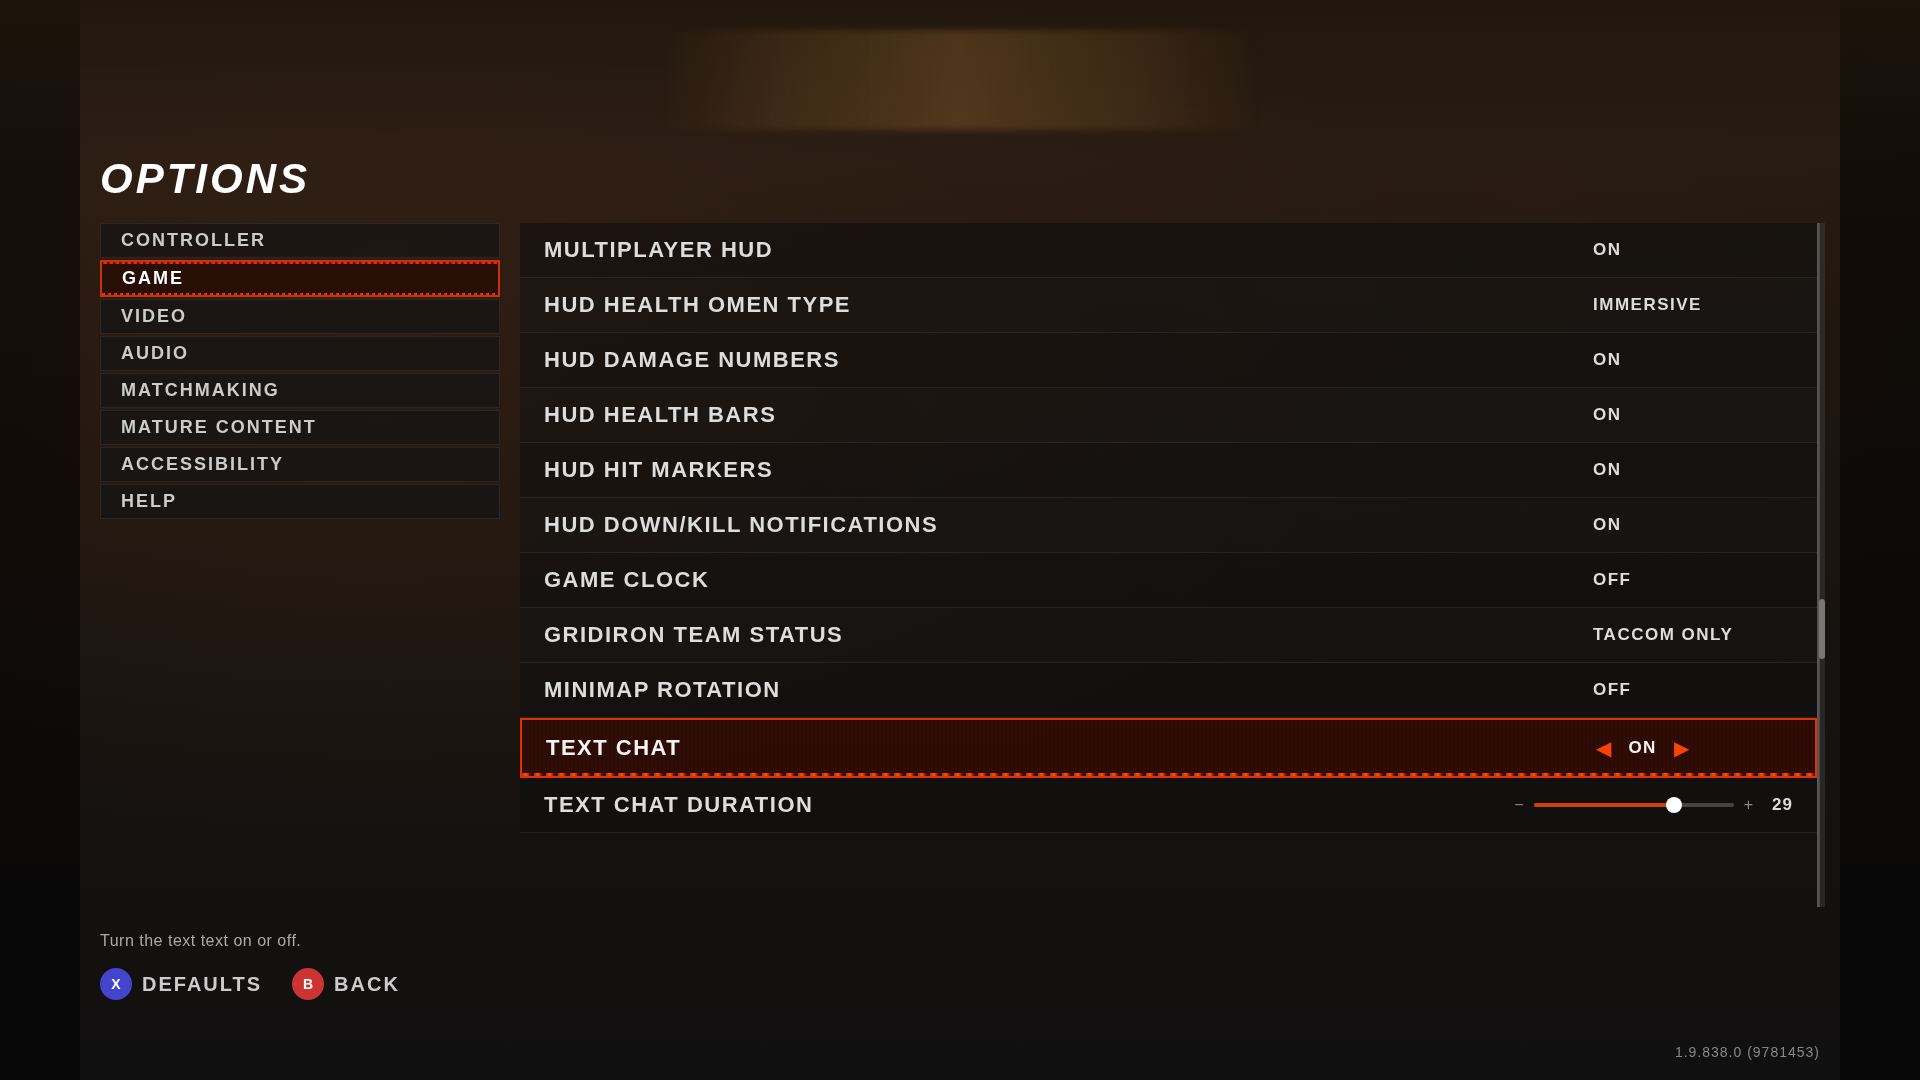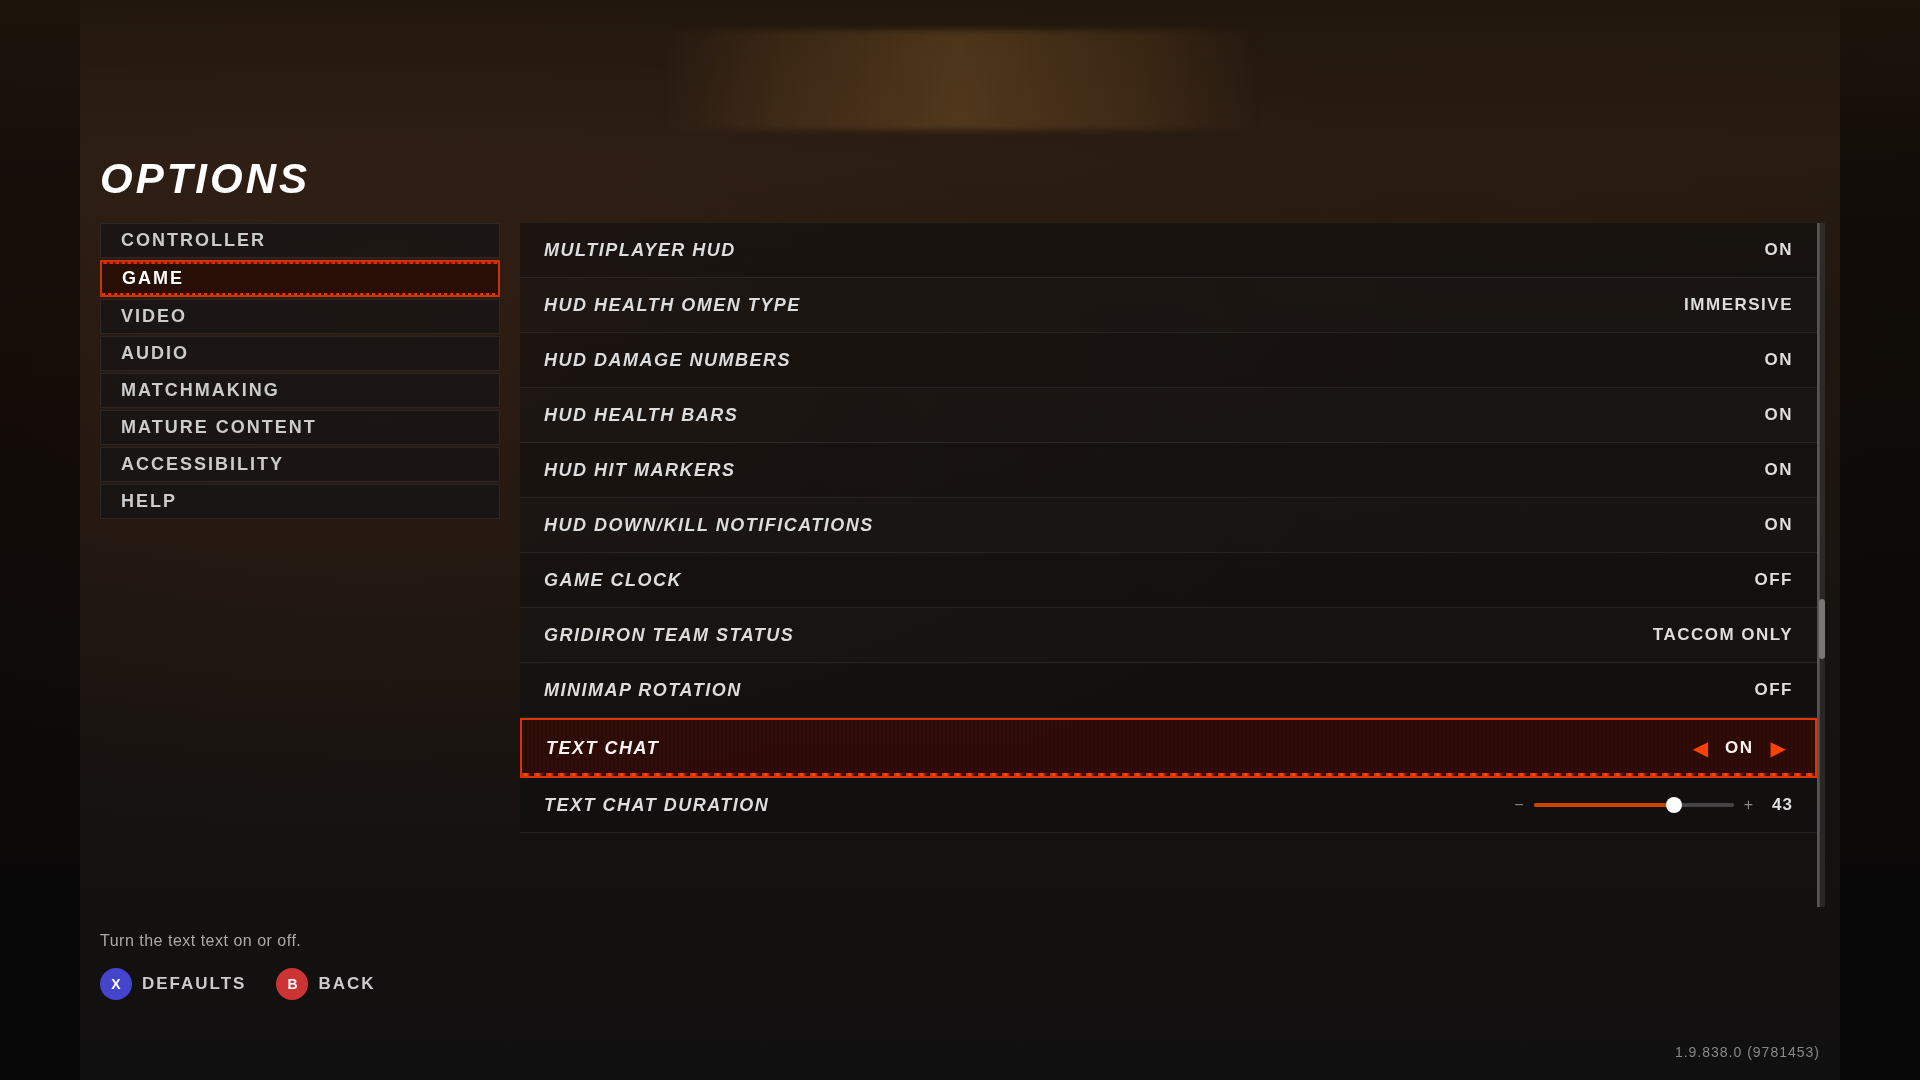--- a/index.html
+++ b/index.html
@@ -185,37 +185,36 @@
       content: '';
       position: absolute;
       bottom: 0; left: 0; right: 0;
       height: 3px;
       background: repeating-linear-gradient(90deg, #cc2200 0px, #ff5500 4px, #aa1100 7px, transparent 9px, transparent 12px, #dd3300 12px);
     }
 
     .setting-name {
       flex: 1;
       color: #dddddd;
-      font-size: 18px;
+      font-size: 22px;
       font-weight: 600;
       letter-spacing: 1.5px;
       text-transform: uppercase;
-      font-style: italic;
     }
 
     .setting-row.selected .setting-name {
       color: #ffffff;
     }
 
     .setting-value-area {
       display: flex;
       align-items: center;
       gap: 12px;
       min-width: 200px;
-      justify-content: flex-end;
+      justify-content: flex-start;
     }
 
     .setting-value {
       color: #dddddd;
       font-size: 17px;
       font-weight: 600;
       letter-spacing: 1.5px;
       text-transform: uppercase;
       text-align: right;
     }
@@ -349,21 +348,21 @@
       color: #ffffff;
     }
 
     .btn-circle.b-btn {
       background: #cc3333;
       color: #ffffff;
     }
 
     .btn-label {
       color: #cccccc;
-      font-size: 17px;
+      font-size: 20px;
       font-weight: 700;
       letter-spacing: 2px;
       text-transform: uppercase;
     }
 
     
     .version-text {
       position: absolute;
       bottom: 20px;
       right: 100px;
@@ -487,21 +486,21 @@
           </div>
           <div class="setting-row">
             <span class="setting-name">TEXT CHAT DURATION</span>
             <div class="slider-area">
               <span class="slider-label">−</span>
               <div class="slider-track">
                 <div class="slider-fill" style="width: 70%;"></div>
                 <div class="slider-thumb" style="left: 70%;"></div>
               </div>
               <span class="slider-label">+</span>
-              <span class="slider-value">43</span>
+              <span class="slider-value">29</span>
             </div>
           </div>
           <div class="scrollbar">
           <div class="scrollbar-thumb"></div>
         </div>
       </div>
     </div>
 
   </div>
 

